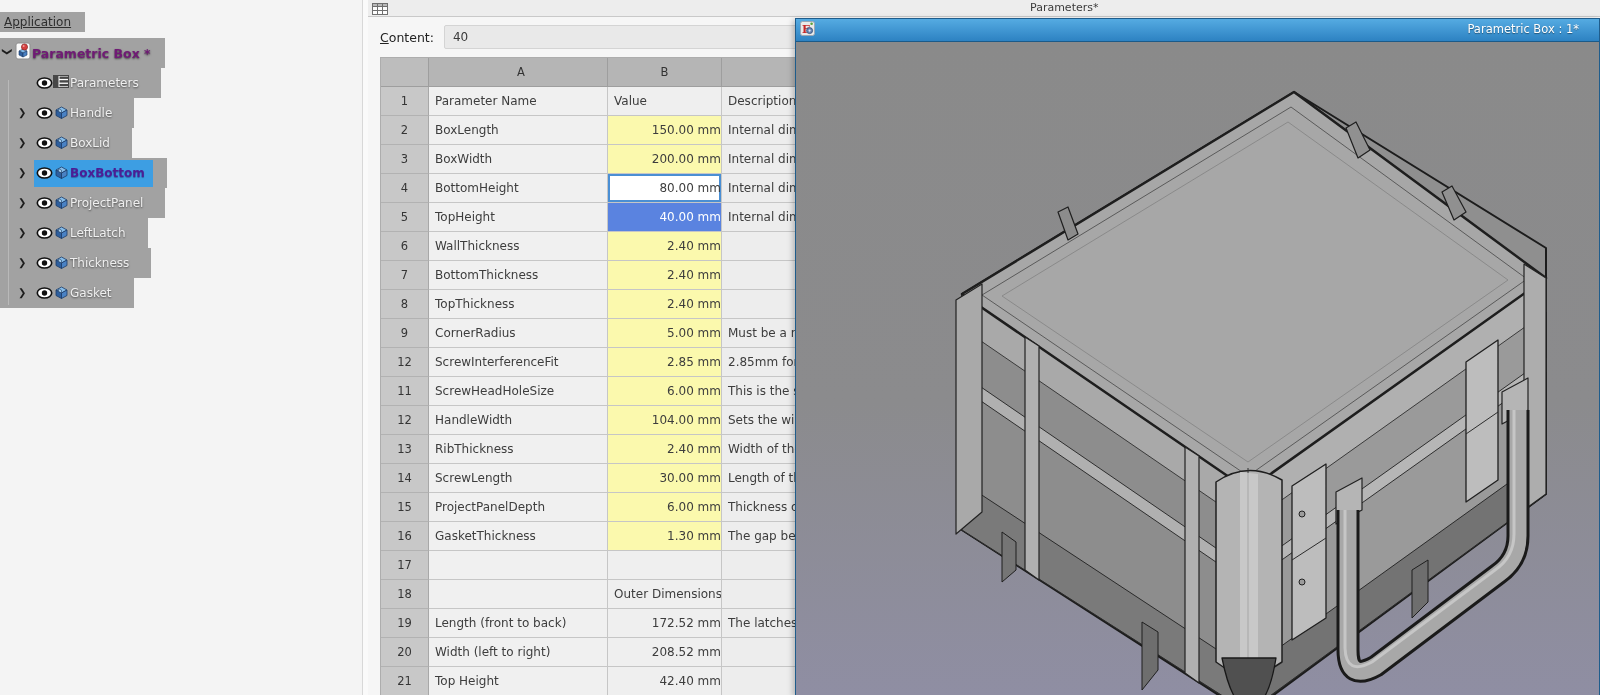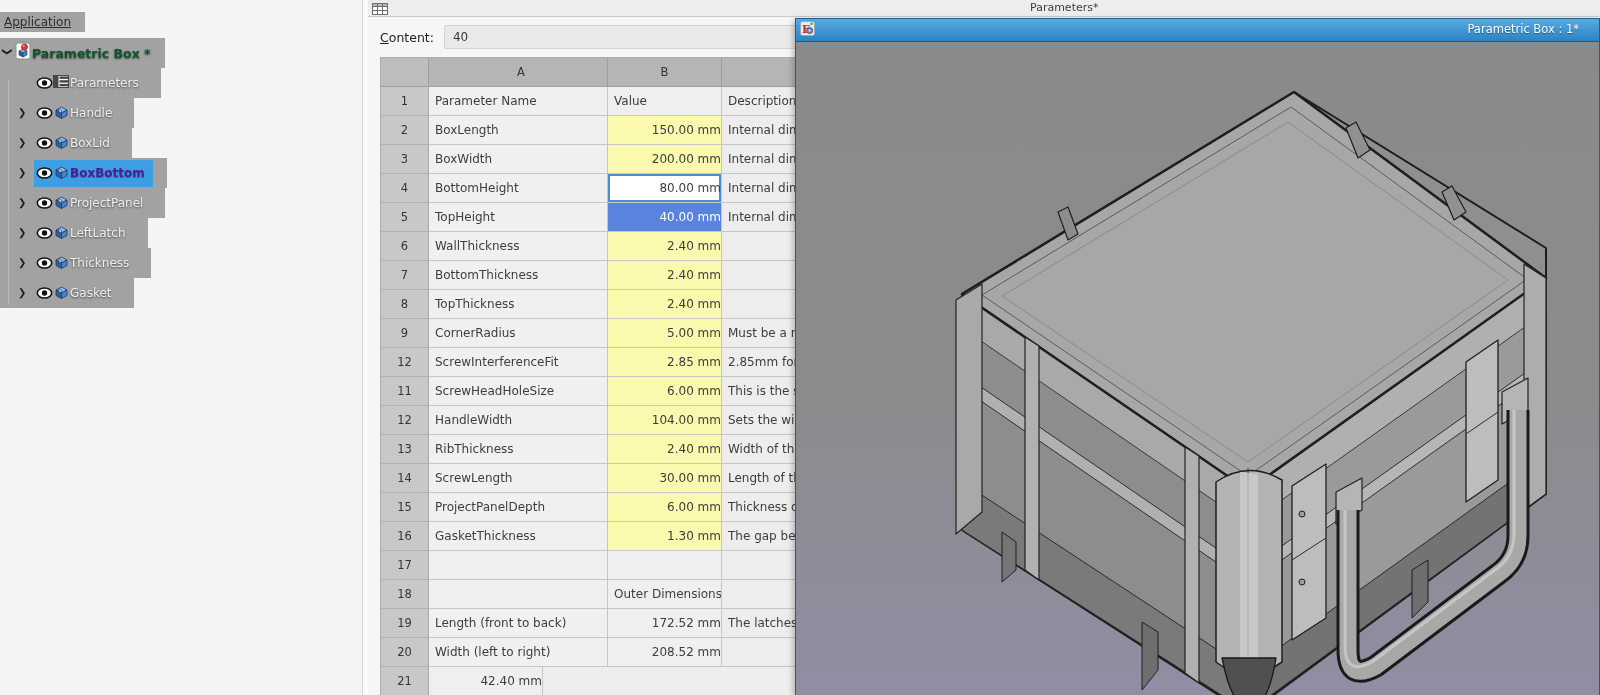--- a/index.html
+++ b/index.html
@@ -17,21 +17,21 @@
   #tree-app{padding:3px 14px 3px 4px;font-size:12px;color:#2e2e2e;text-decoration:underline;}
   .tree-row{display:flex;align-items:center;height:30px;padding-right:14px;background:#a2a2a2;width:fit-content;position:relative;}
   #tree-root-row{margin-top:6px;height:30px;}
   .tree-items .tree-row{padding-left:18px;}
   .tree-arrow{width:16px;font-size:10px;color:#1c1c1c;text-align:left;transform:translateY(-1px);}
   #tree-root-row .tree-arrow{transform:rotate(90deg) translateX(1px);width:14px;}
   .tree-content{display:flex;align-items:center;padding:3px 8px 3px 2px;}
   .tree-content.selected{background:#3d9ee3;}
   .tree-label{font-size:12px;color:#efefef;text-shadow:0 1px 2px rgba(0,0,0,.55);white-space:nowrap;}
   .tree-content.selected .tree-label{color:#4c1d95;font-weight:bold;text-shadow:0 1px 1px rgba(0,0,60,.35);}
-  #tree-root-label{font-size:12.5px;font-weight:bold;color:#14532d;text-shadow:0 1px 2px rgba(0,0,0,.6);white-space:nowrap;}
+  #tree-root-label{font-size:12.5px;font-weight:bold;color:#701a75;text-shadow:0 1px 2px rgba(0,0,0,.6);white-space:nowrap;}
   .guide{position:absolute;background:#b9b9b9;}
   .tree-ico{display:inline-block;flex:0 0 auto;}
 
   
   #main-pane{position:absolute;left:368px;top:0;width:1232px;height:695px;background:#f6f6f6;}
   #tab-bar{position:absolute;left:368px;top:0;width:1232px;height:16px;background:#ededed;
            border-bottom:1px solid #c9c9c9;z-index:2;}
   #tab-title{position:absolute;left:662px;top:0;height:16px;line-height:15px;font-size:11px;color:#3c3c3c;}
   #tab-icon{position:absolute;left:4px;top:1px;}
 
@@ -371,20 +371,21 @@
           <div class="g-cell c-c">The latches pr</div>
         </div>
         <div class="g-row">
           <div class="g-cell c-num">20</div>
           <div class="g-cell c-a">Width (left to right)</div>
           <div class="g-cell c-b  a-r">208.52 mm</div>
           <div class="g-cell c-c"></div>
         </div>
         <div class="g-row">
           <div class="g-cell c-num">21</div>
+          <div class="g-cell c-a">Top Height</div>
           <div class="g-cell c-b  a-r">42.40 mm</div>
           <div class="g-cell c-c"></div>
         </div>
       </div>
   </div>
 
   <div id="view-window">
     <div id="view-titlebar">
       <span id="view-icon">
         <svg width="15" height="15" viewBox="0 0 15 15">

